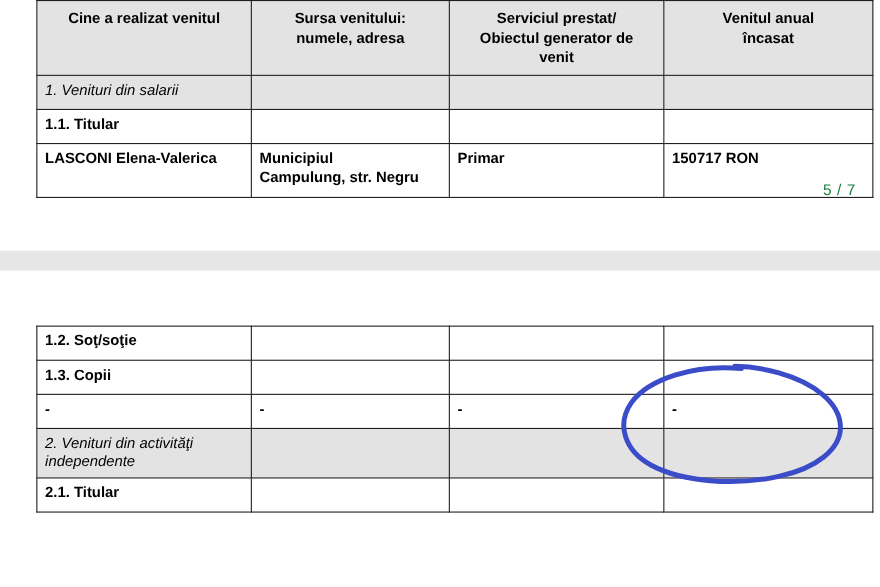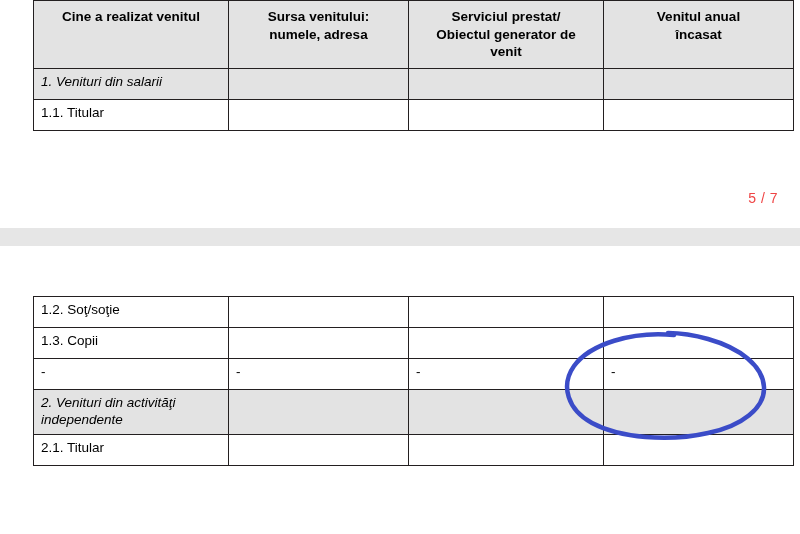--- a/index.html
+++ b/index.html
@@ -27,21 +27,21 @@
   .doc-table {
     border-collapse: collapse;
     table-layout: fixed;
     font-size: 13.5px;
   }
   .doc-table td, .doc-table th {
     border: 1px solid #231f20;
     padding: 5px 7px;
     vertical-align: top;
     line-height: 1.25;
-    font-weight: normal;
+    font-weight: bold;
     text-align: left;
   }
   .doc-table th {
     text-align: center;
     font-weight: bold;
     font-size: 13.5px;
     line-height: 1.3;
     padding: 7px 6px;
   }
   .col1 { width: 195px; }
@@ -62,23 +62,23 @@
   
   #upper-table {
     position: absolute;
     left: 33px;
     top: 0px;
     width: 760px;
   }
   #page-number {
     position: absolute;
     right: 22px;
-    top: 190px;
+    top: 164px;
     font-size: 14px;
-    color: #ef4444;
+    color: #15803d;
     letter-spacing: 0.5px;
   }
 
   
   #page-gap {
     position: absolute;
     left: 0;
     top: 228px;
     width: 800px;
     height: 18px;
@@ -145,20 +145,35 @@
         <td></td>
         <td></td>
         <td></td>
       </tr>
       <tr class="row-small">
         <td>1.1. Titular</td>
         <td></td>
         <td></td>
         <td></td>
       </tr>
+      <tr class="row-tall">
+        <td>
+          <div>LASCONI Elena-Valerica</div>
+        </td>
+        <td>
+          <div>Municipiul</div>
+          <div>Campulung, str. Negru</div>
+        </td>
+        <td>
+          <div>Primar</div>
+        </td>
+        <td>
+          <div>150717 RON</div>
+        </td>
+      </tr>
     </tbody>
   </table>
 
   <div id="page-number">5 / 7</div>
 
   <div id="page-gap"></div>
 
   <table id="lower-table" class="doc-table">
     <colgroup>
       <col class="col1">

